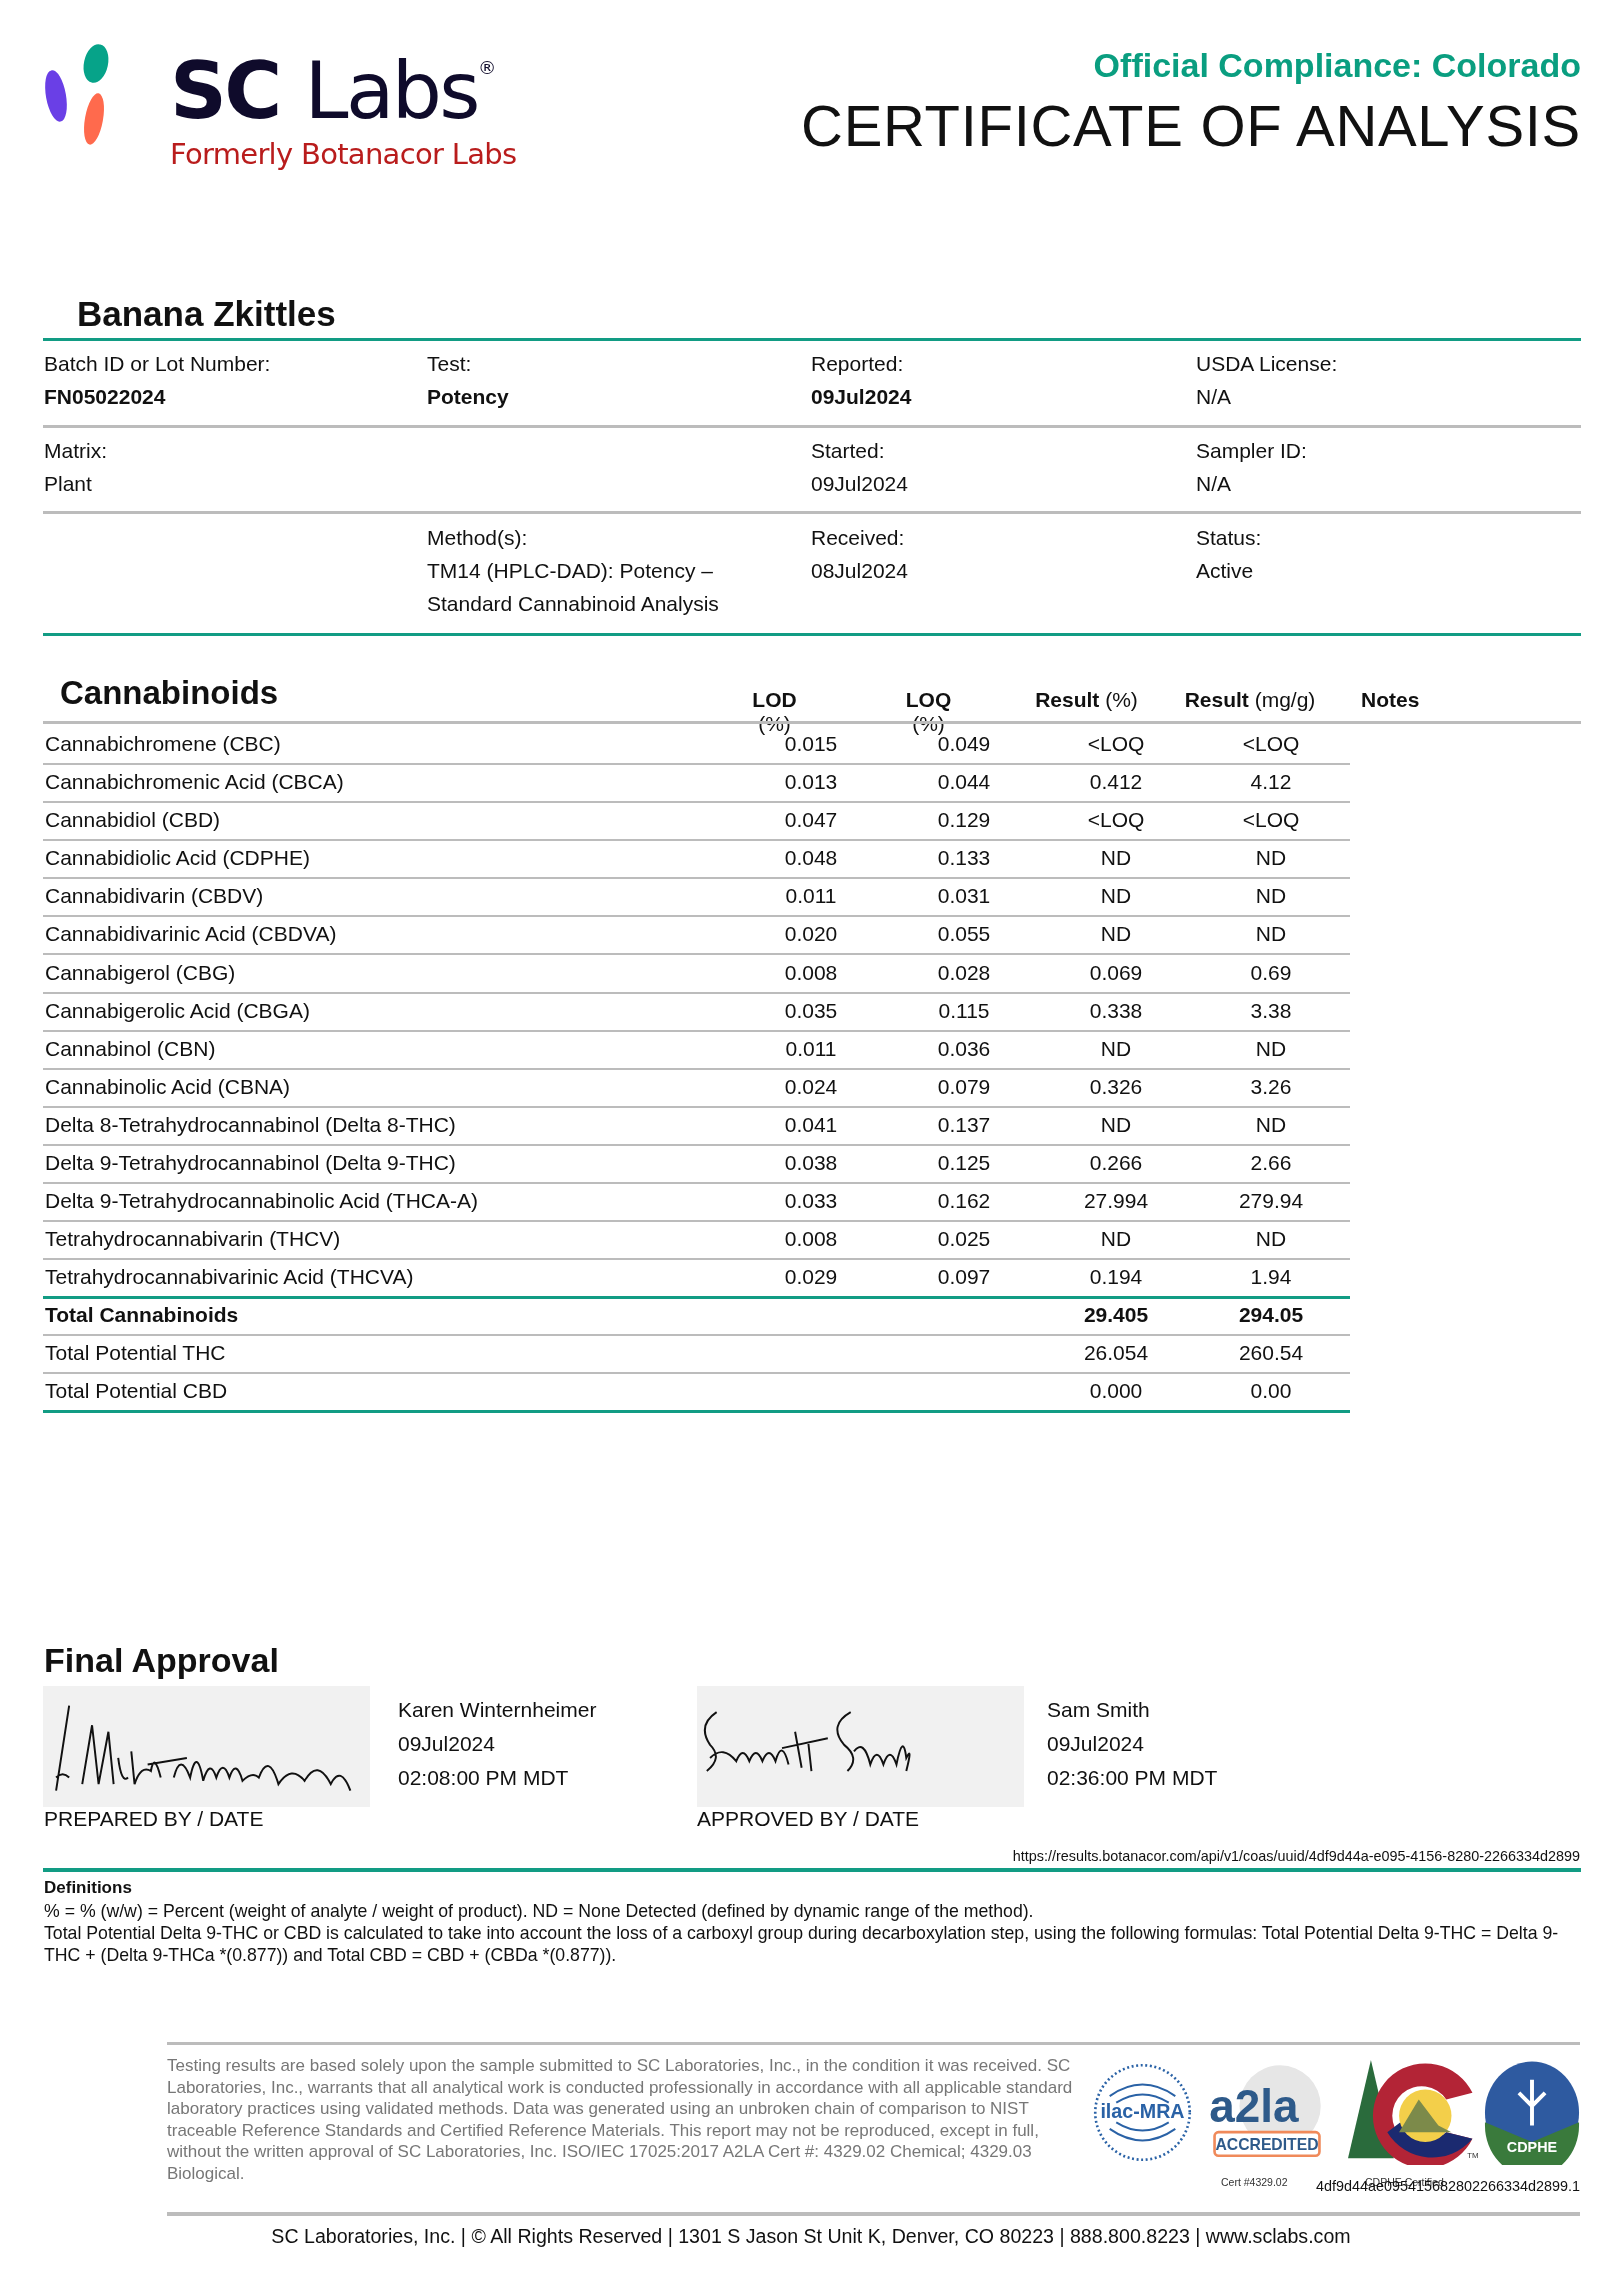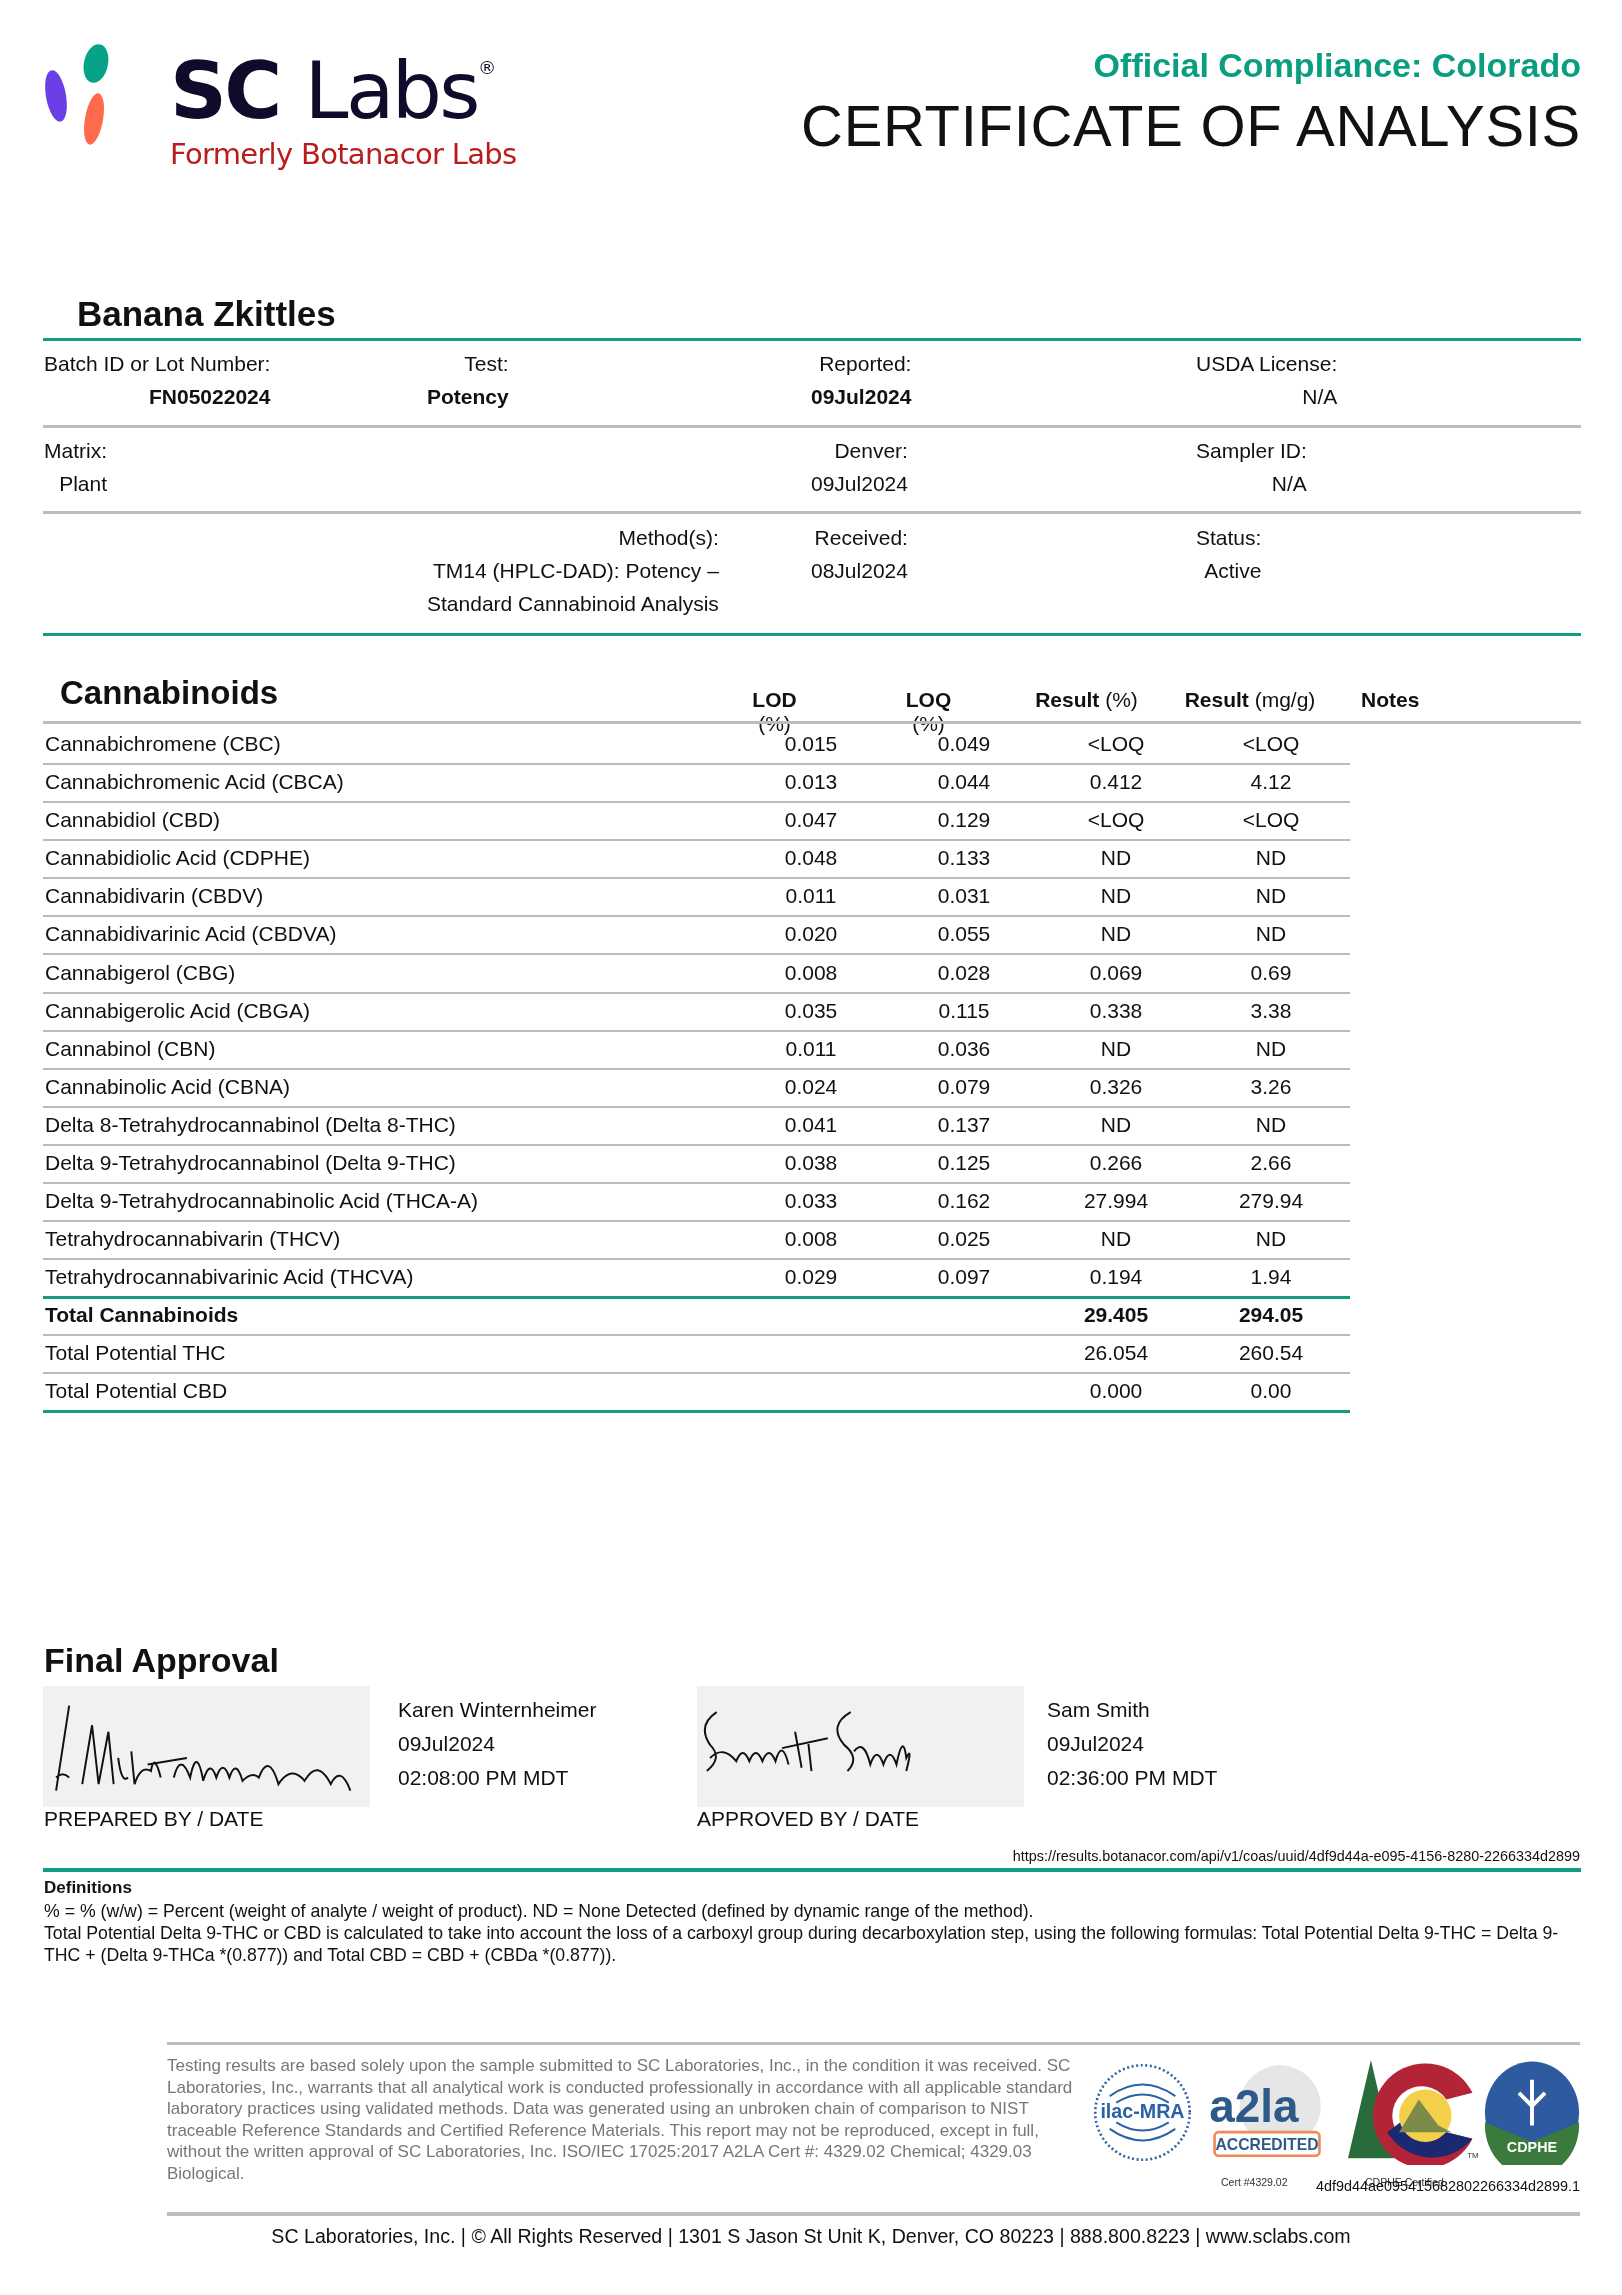--- a/index.html
+++ b/index.html
@@ -18,21 +18,21 @@
   .formerly { position:absolute; left:124px; top:98px; font-family:"DejaVu Sans", sans-serif; font-size:29px; color:#b91c1c; letter-spacing:-0.7px; }
 
   .compliance { right:41px; top:46px; font-size:34px; font-weight:bold; color:#0a9e80; text-align:right; }
   .coa-title { right:41px; top:92px; font-size:58px; font-weight:300; color:#111; letter-spacing:0.7px; text-align:center; }
 
   .product-name { left:77px; top:294px; font-size:35px; font-weight:bold; }
 
   .rule-teal { position:absolute; left:43px; width:1538px; height:3.3px; background:#129c84; }
   .rule-grey { position:absolute; left:43px; width:1538px; height:2.6px; background:#bcbcbc; }
 
-  .info-cell { position:absolute; font-size:21px; line-height:33px;text-align:right; }
+  .info-cell { position:absolute; font-size:21px; line-height:33px; }
   .info-cell .lbl { color:#111; }
   .info-cell .val { color:#111; }
   .info-cell .val.bold { font-weight:bold; }
 
   
   .can-title { left:44px; top:674px; font-size:33px; font-weight:bold;margin-left:16px; }
   .th { position:absolute; top:688px; font-size:21px; font-weight:bold; text-align:center; }
   .th span.unit { font-weight:normal; }
   .tbl-row { position:absolute; left:43px; width:1307px; height:38px; border-bottom:2.6px solid #bcbcbc; }
   .tbl-row.teal { border-bottom:3.3px solid #129c84; }
@@ -93,21 +93,21 @@
   <div class="lbl">USDA License:</div>
   <div class="val">N/A</div>
 </div>
 <div class="rule-grey" style="top:425px;"></div>
 
 <div class="info-cell" style="left:44px; top:434px;">
   <div class="lbl">Matrix:</div>
   <div class="val">Plant</div>
 </div>
 <div class="info-cell" style="left:811px; top:434px;">
-  <div class="lbl">Denver:</div>
+  <div class="lbl">Started:</div>
   <div class="val">09Jul2024</div>
 </div>
 <div class="info-cell" style="left:1196px; top:434px;">
   <div class="lbl">Sampler ID:</div>
   <div class="val">N/A</div>
 </div>
 <div class="rule-grey" style="top:511px;"></div>
 
 <div class="info-cell" style="left:427px; top:521px;">
   <div class="lbl">Method(s):</div>

